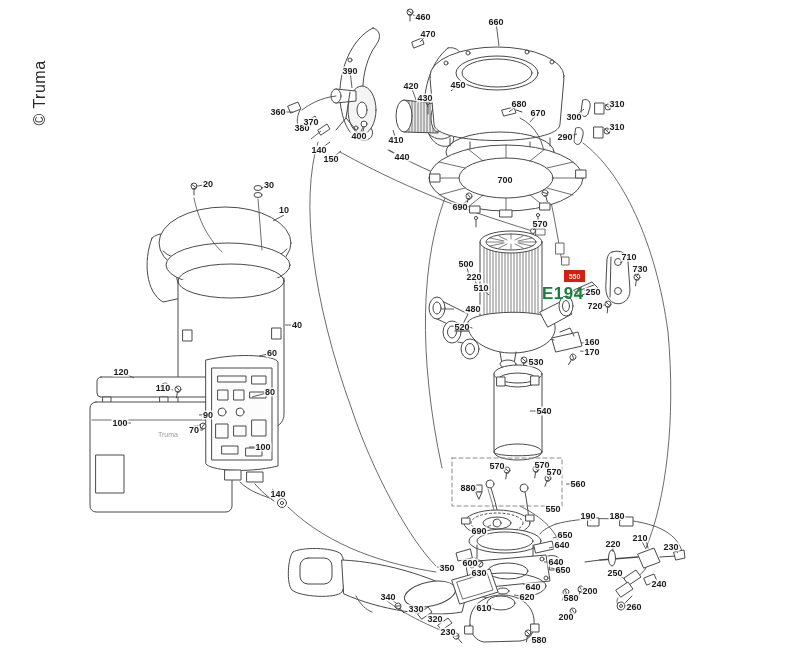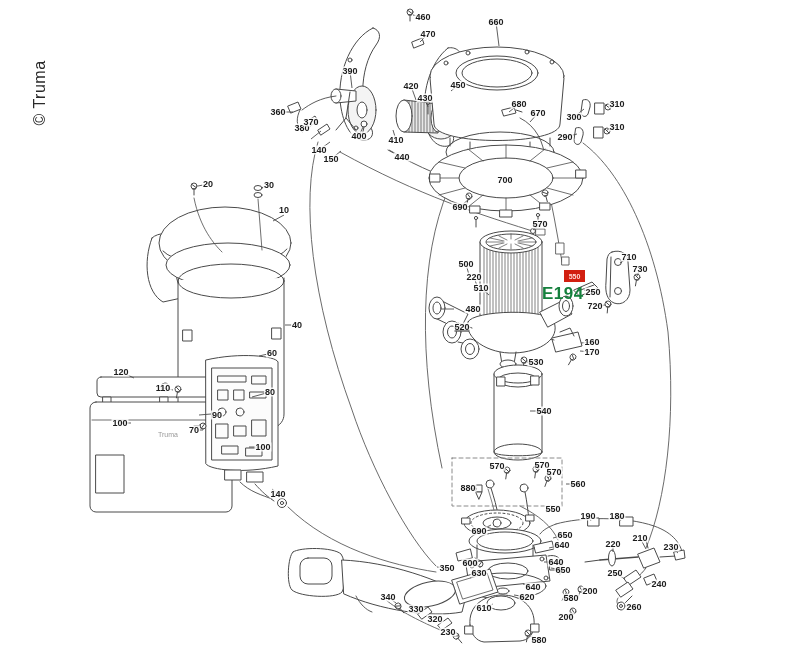--- a/index.html
+++ b/index.html
@@ -504,21 +504,21 @@
       <div class="part-label" style="left: 462px; top: 327px; text-decoration: underline;">520</div>
       <div class="part-label" style="left: 536px; top: 362px;">530</div>
       <div class="part-label" style="left: 592px; top: 342px;">160</div>
       <div class="part-label" style="left: 592px; top: 352px;">170</div>
       <div class="part-label" style="left: 544px; top: 411px;">540</div>
       <div class="part-label" style="left: 121px; top: 372px;">120</div>
       <div class="part-label" style="left: 163px; top: 388px;">110</div>
       <div class="part-label" style="left: 120px; top: 423px;">100</div>
       <div class="part-label" style="left: 272px; top: 353px;">60</div>
       <div class="part-label" style="left: 270px; top: 392px;">80</div>
-      <div class="part-label" style="left: 217px; top: 415px;">90</div>
+      <div class="part-label" style="left: 208px; top: 415px;">90</div>
       <div class="part-label" style="left: 194px; top: 430px;">70</div>
       <div class="part-label" style="left: 263px; top: 447px;">100</div>
       <div class="part-label" style="left: 278px; top: 494px;">140</div>
       <div class="part-label" style="left: 497px; top: 466px;">570</div>
       <div class="part-label" style="left: 542px; top: 465px;">570</div>
       <div class="part-label" style="left: 554px; top: 472px;">570</div>
       <div class="part-label" style="left: 468px; top: 488px;">880</div>
       <div class="part-label" style="left: 578px; top: 484px;">560</div>
       <div class="part-label" style="left: 553px; top: 509px;">550</div>
       <div class="part-label" style="left: 571px; top: 598px;">580</div>

